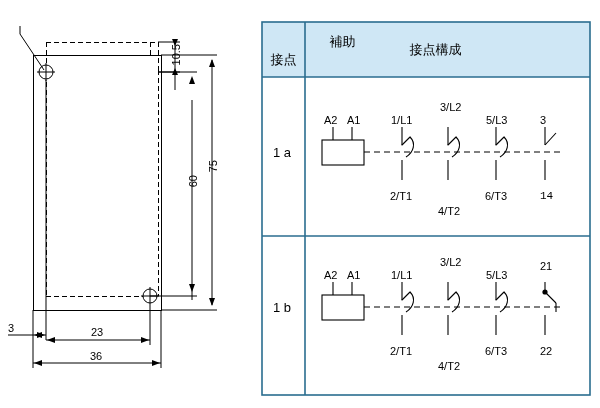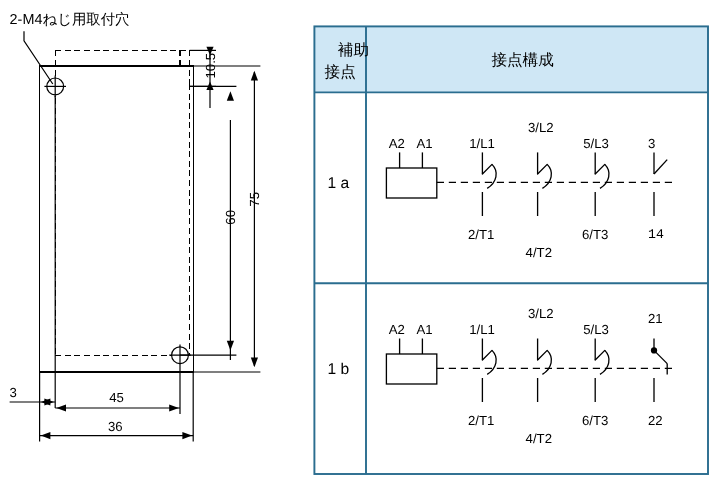--- a/index.html
+++ b/index.html
@@ -141,26 +141,25 @@
       <line x1="33" y1="363" x2="161" y2="363"></line>
       <line x1="33" y1="340" x2="33" y2="368"></line>
       <line x1="161" y1="310" x2="161" y2="368"></line>
     </g>
     <g fill="#000">
       <polygon points="34,363 42,360 42,366"></polygon>
       <polygon points="160,363 152,360 152,366"></polygon>
     </g>
   </svg>
 
-  <div class="lbl jp" style="left:8px; top:10px;">2-M4ねじ用取付穴</div>
   <div class="lbl vert" style="left:170px; top:44px;">10.5</div>
   <div class="lbl vert" style="left:187px; top:175px;">60</div>
   <div class="lbl vert" style="left:207px; top:160px;">75</div>
   <div class="lbl" style="left:8px; top:322px;">3</div>
-  <div class="lbl" style="left:91px; top:326px;">45</div>
+  <div class="lbl" style="left:91px; top:326px;">23</div>
   <div class="lbl" style="left:90px; top:350px;">36</div>
 
   <svg class="layer" viewBox="0 0 600 408">
 
     <rect x="262" y="22" width="328" height="55" fill="#cfe7f5"></rect>
 
     <rect x="262" y="77" width="328" height="318" fill="#ffffff"></rect>
 
     <rect x="262" y="22" width="328" height="373" fill="none" stroke="#2a6d8f" stroke-width="1.6"></rect>
 
@@ -220,21 +219,21 @@
       <path d="M 504 292 C 510 298, 508 307, 500 312"></path>
 
       <line x1="545" y1="282" x2="545" y2="292"></line>
       <line x1="545" y1="315" x2="545" y2="335"></line>
       <path d="M 545 292 L 556 303"></path>
       <line x1="556" y1="303" x2="556" y2="312"></line>
     </g>
     <circle cx="545" cy="292" r="2.6" fill="#000" stroke="none"></circle>
   </svg>
 
-  <div class="tbl-head-text" style="left:262px; top:34px; width:65px;">補助</div>
+  <div class="tbl-head-text" style="left:262px; top:34px; width:65px;padding-left:48px;">補助</div>
   <div class="tbl-head-text" style="left:262px; top:52px; width:43px;">接点</div>
   <div class="tbl-head-text" style="left:305px; top:42px; width:261px;">接点構成</div>
 
   <div class="rowlabel" style="left:273px; top:145px;">1 a</div>
   <div class="rowlabel" style="left:273px; top:300px;">1 b</div>
 
   <div class="lbl" style="left:324px; top:114px;">A2</div>
   <div class="lbl" style="left:347px; top:114px;">A1</div>
   <div class="lbl" style="left:391px; top:114px;">1/L1</div>
   <div class="lbl" style="left:440px; top:101px;">3/L2</div>

